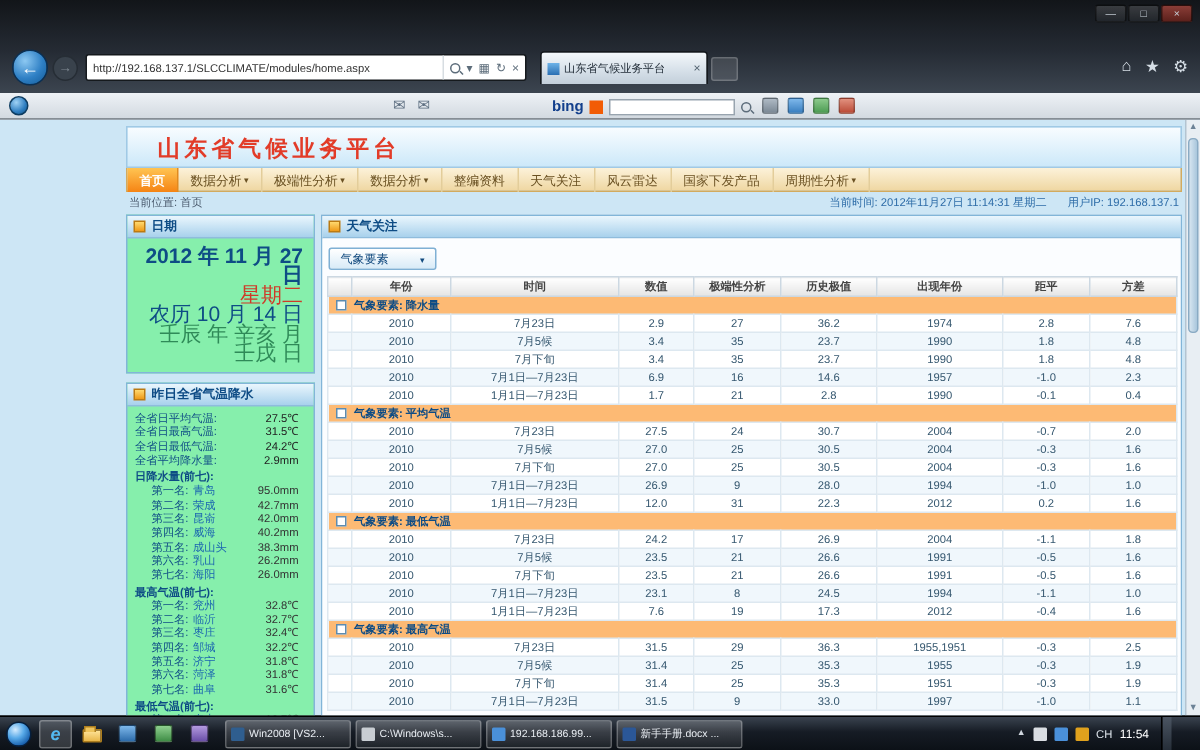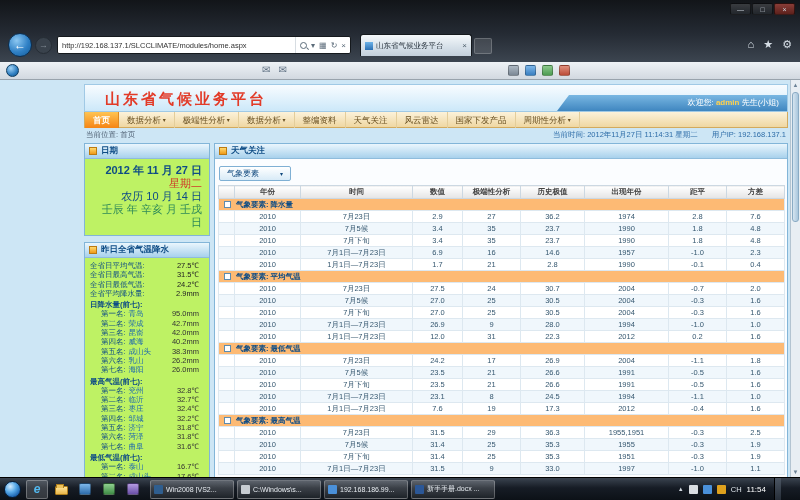--- a/index.html
+++ b/index.html
@@ -55,24 +55,24 @@
   .menubar{height:16px;background:linear-gradient(#fcf2da,#efd7a2);border:1px solid #d2aa5e;border-top:none;display:flex;align-items:center;font-size:8.5px;color:#6a5122;}
   .menu-item{padding:0 8px;line-height:16px;height:16px;border-right:1px solid #e3cd9a;white-space:nowrap;cursor:default;}
   .menu-item.active{background:linear-gradient(#ffc452,#f58414);color:#fff;font-weight:bold;border-right-color:#e08a20;}
   .menu-caret{font-size:6px;vertical-align:1px;}
   .statusrow{height:13px;display:flex;align-items:center;justify-content:space-between;font-size:7.5px;padding:1px 2px 0 2px;}
   .crumb{color:#4a5b6e;}
   .statusright{display:flex;gap:14px;color:#2e6da8;justify-content:flex-end;}
 
   .content{display:flex;gap:4px;margin-top:2px;align-items:flex-start;}
   .sidebar{width:126px;flex:none;display:flex;flex-direction:column;gap:6px;}
-  .panel{border:1px solid #82b5d8;background:#bef264;width:100%;}
+  .panel{border:1px solid #82b5d8;background:#86efac;width:100%;}
   .panel-hd{height:15px;background:linear-gradient(#eaf6fd,#a8d1ec);border-bottom:1px solid #8fbcdc;display:flex;align-items:center;gap:4px;padding:0 4px;font-size:8.5px;font-weight:bold;color:#0e4c85;}
   .hd-ico{width:8px;height:8px;background:linear-gradient(#ffd96e,#ef9a18);border:1px solid #bb7a12;flex:none;}
-  .date-body{padding:5px 7px 6px;font-size:11px;line-height:13px;text-align:right;}
+  .date-body{padding:5px 7px 6px;font-size:14px;line-height:13px;text-align:right;}
   .d1{color:#0e4c85;font-weight:bold;}
   .d2{color:#cf3a28;}
   .d3{color:#0e4c85;}
   .d4{color:#2f8a58;}
   .yst-body{padding:3px 2px 3px 5px;font-size:7.5px;line-height:9.3px;color:#0e4c85;}
   .stat-line{display:flex;}
   .stat-value{margin-left:auto;padding-right:8px;color:#222;}
   .rank-title{font-weight:bold;margin-top:2px;}
   .rank-line{display:flex;padding-left:11px;}
   .rank-station{color:#1b66b0;margin-left:3px;}
@@ -154,38 +154,39 @@
       <span>⚙</span>
     </div>
   </div>
 
   <div id="toolbar2">
     <div class="tb-logo"></div>
     <div class="tb-mails">
       <span>✉</span>
       <span>✉</span>
     </div>
+    <div class="bing-box">
+      <span class="bing-logo">bing</span>
+      <span class="bing-sq"></span>
+      <span class="bing-input"></span>
+      <span class="mag"></span>
+    </div>
     <div class="tb-icons">
       <span class="tb-ic c1"></span>
       <span class="tb-ic c2"></span>
       <span class="tb-ic c3"></span>
       <span class="tb-ic c4"></span>
     </div>
   </div>
 
   <div id="viewport">
     <div class="site">
 
       <div class="banner">
         <div class="banner-title">山东省气候业务平台</div>
-        <div class="welcome">
-          <span>欢迎您:</span>
-          <span class="wu">admin</span>
-          <span>先生(小姐)</span>
-        </div>
       </div>
 
       <div class="menubar">
           <div class="menu-item active"><span>首页</span></div>
           <div class="menu-item"><span>数据分析</span><span class="menu-caret"> ▾</span></div>
           <div class="menu-item"><span>极端性分析</span><span class="menu-caret"> ▾</span></div>
           <div class="menu-item"><span>数据分析</span><span class="menu-caret"> ▾</span></div>
           <div class="menu-item"><span>整编资料</span></div>
           <div class="menu-item"><span>天气关注</span></div>
           <div class="menu-item"><span>风云雷达</span></div>

